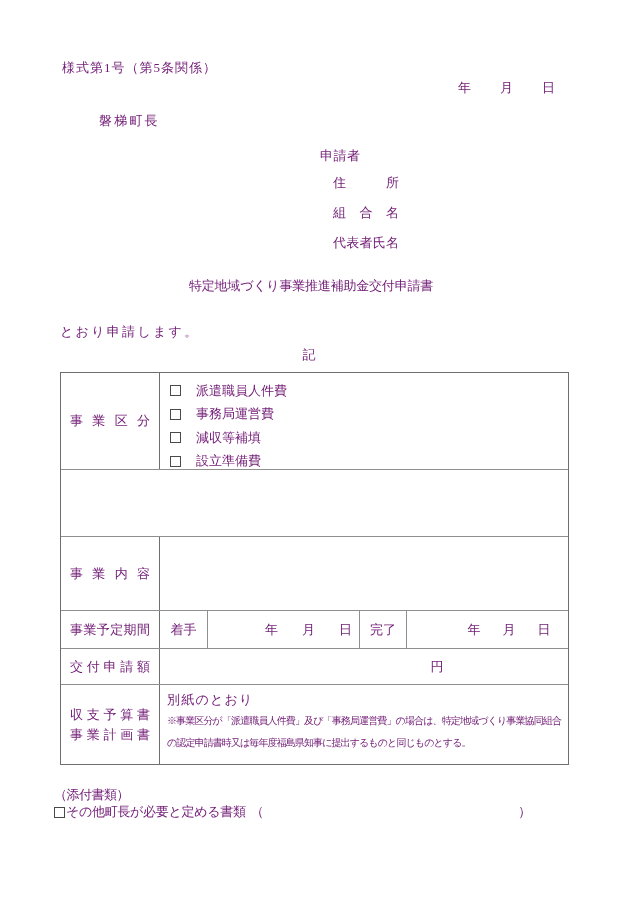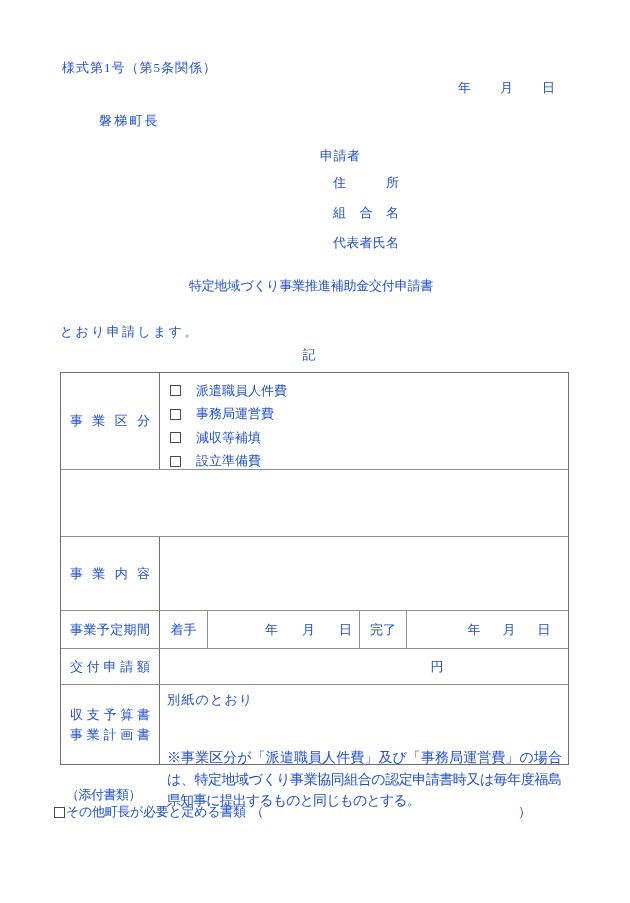--- a/index.html
+++ b/index.html
@@ -1,20 +1,20 @@
 <!DOCTYPE html>
 <html><head>
 <meta charset="utf-8">
 <style>
   * { margin:0; padding:0; box-sizing:border-box; }
   html,body { background:#ffffff; }
   .page {
     position:relative; width:630px; height:903px; background:#ffffff;
     font-family:"Liberation Serif","DejaVu Serif",serif;
-    color:#1d4ed8; font-size:13px; overflow:hidden;
+    color:#701a75; font-size:13px; overflow:hidden;
   }
   
   .form-number { position:absolute; left:62px; top:59px; letter-spacing:1px; }
   .top-date { position:absolute; left:458px; top:79px; display:flex; gap:29px; }
   .addressee { position:absolute; left:72px; top:112px; letter-spacing:2.2px;margin-left:27px; }
   .applicant-heading { position:absolute; left:320px; top:147px; letter-spacing:0.5px; }
   .applicant-fields { position:absolute; left:333px; top:176px; }
   .jfield { width:66px; text-align:justify; text-align-last:justify; margin-bottom:17px; line-height:13px; }
   
   .doc-title { position:absolute; left:0; top:277px; width:622px; text-align:center; letter-spacing:-0.2px; }
@@ -38,23 +38,23 @@
   .pcell { display:flex; align-items:center; justify-content:center; border-right:1px solid #8f8f8f; }
   .pcell.start-label { width:48px; }
   .pcell.start-date { width:152px; padding-left:50px; }
   .pcell.end-label { width:47px; }
   .pcell.end-date { flex:1; border-right:none; padding-left:43px; }
   .date-inline { display:flex; }
   .g24 { gap:24px; } .g22 { gap:22px; }
   .amount-cell { height:100%; display:flex; align-items:center; justify-content:center; padding-left:146px; }
   .note-cell { padding:4px 7px 0 7px; }
   .note-title { line-height:21px; letter-spacing:1.2px; }
-  .note-body { line-height:21.5px; font-size:14px; letter-spacing:-0.9px; text-align:justify;margin-top:37px; }
+  .note-body { line-height:21.5px; font-size:10px; letter-spacing:-0.9px; text-align:justify; }
   
-  .att-heading { position:absolute; left:66px; top:786px; letter-spacing:-0.5px; }
+  .att-heading { position:absolute; left:54px; top:786px; letter-spacing:-0.5px; }
   .att-item { position:absolute; left:54px; top:803px; width:477px; display:flex; align-items:center; letter-spacing:-0.3px; }
   .att-item .cbx { margin-right:1px; }
   .att-item .paren-open { margin-left:5px; }
   .att-item .paren-close { margin-left:auto; }
 </style>
 </head>
 <body>
 
 <div class="page">
 

